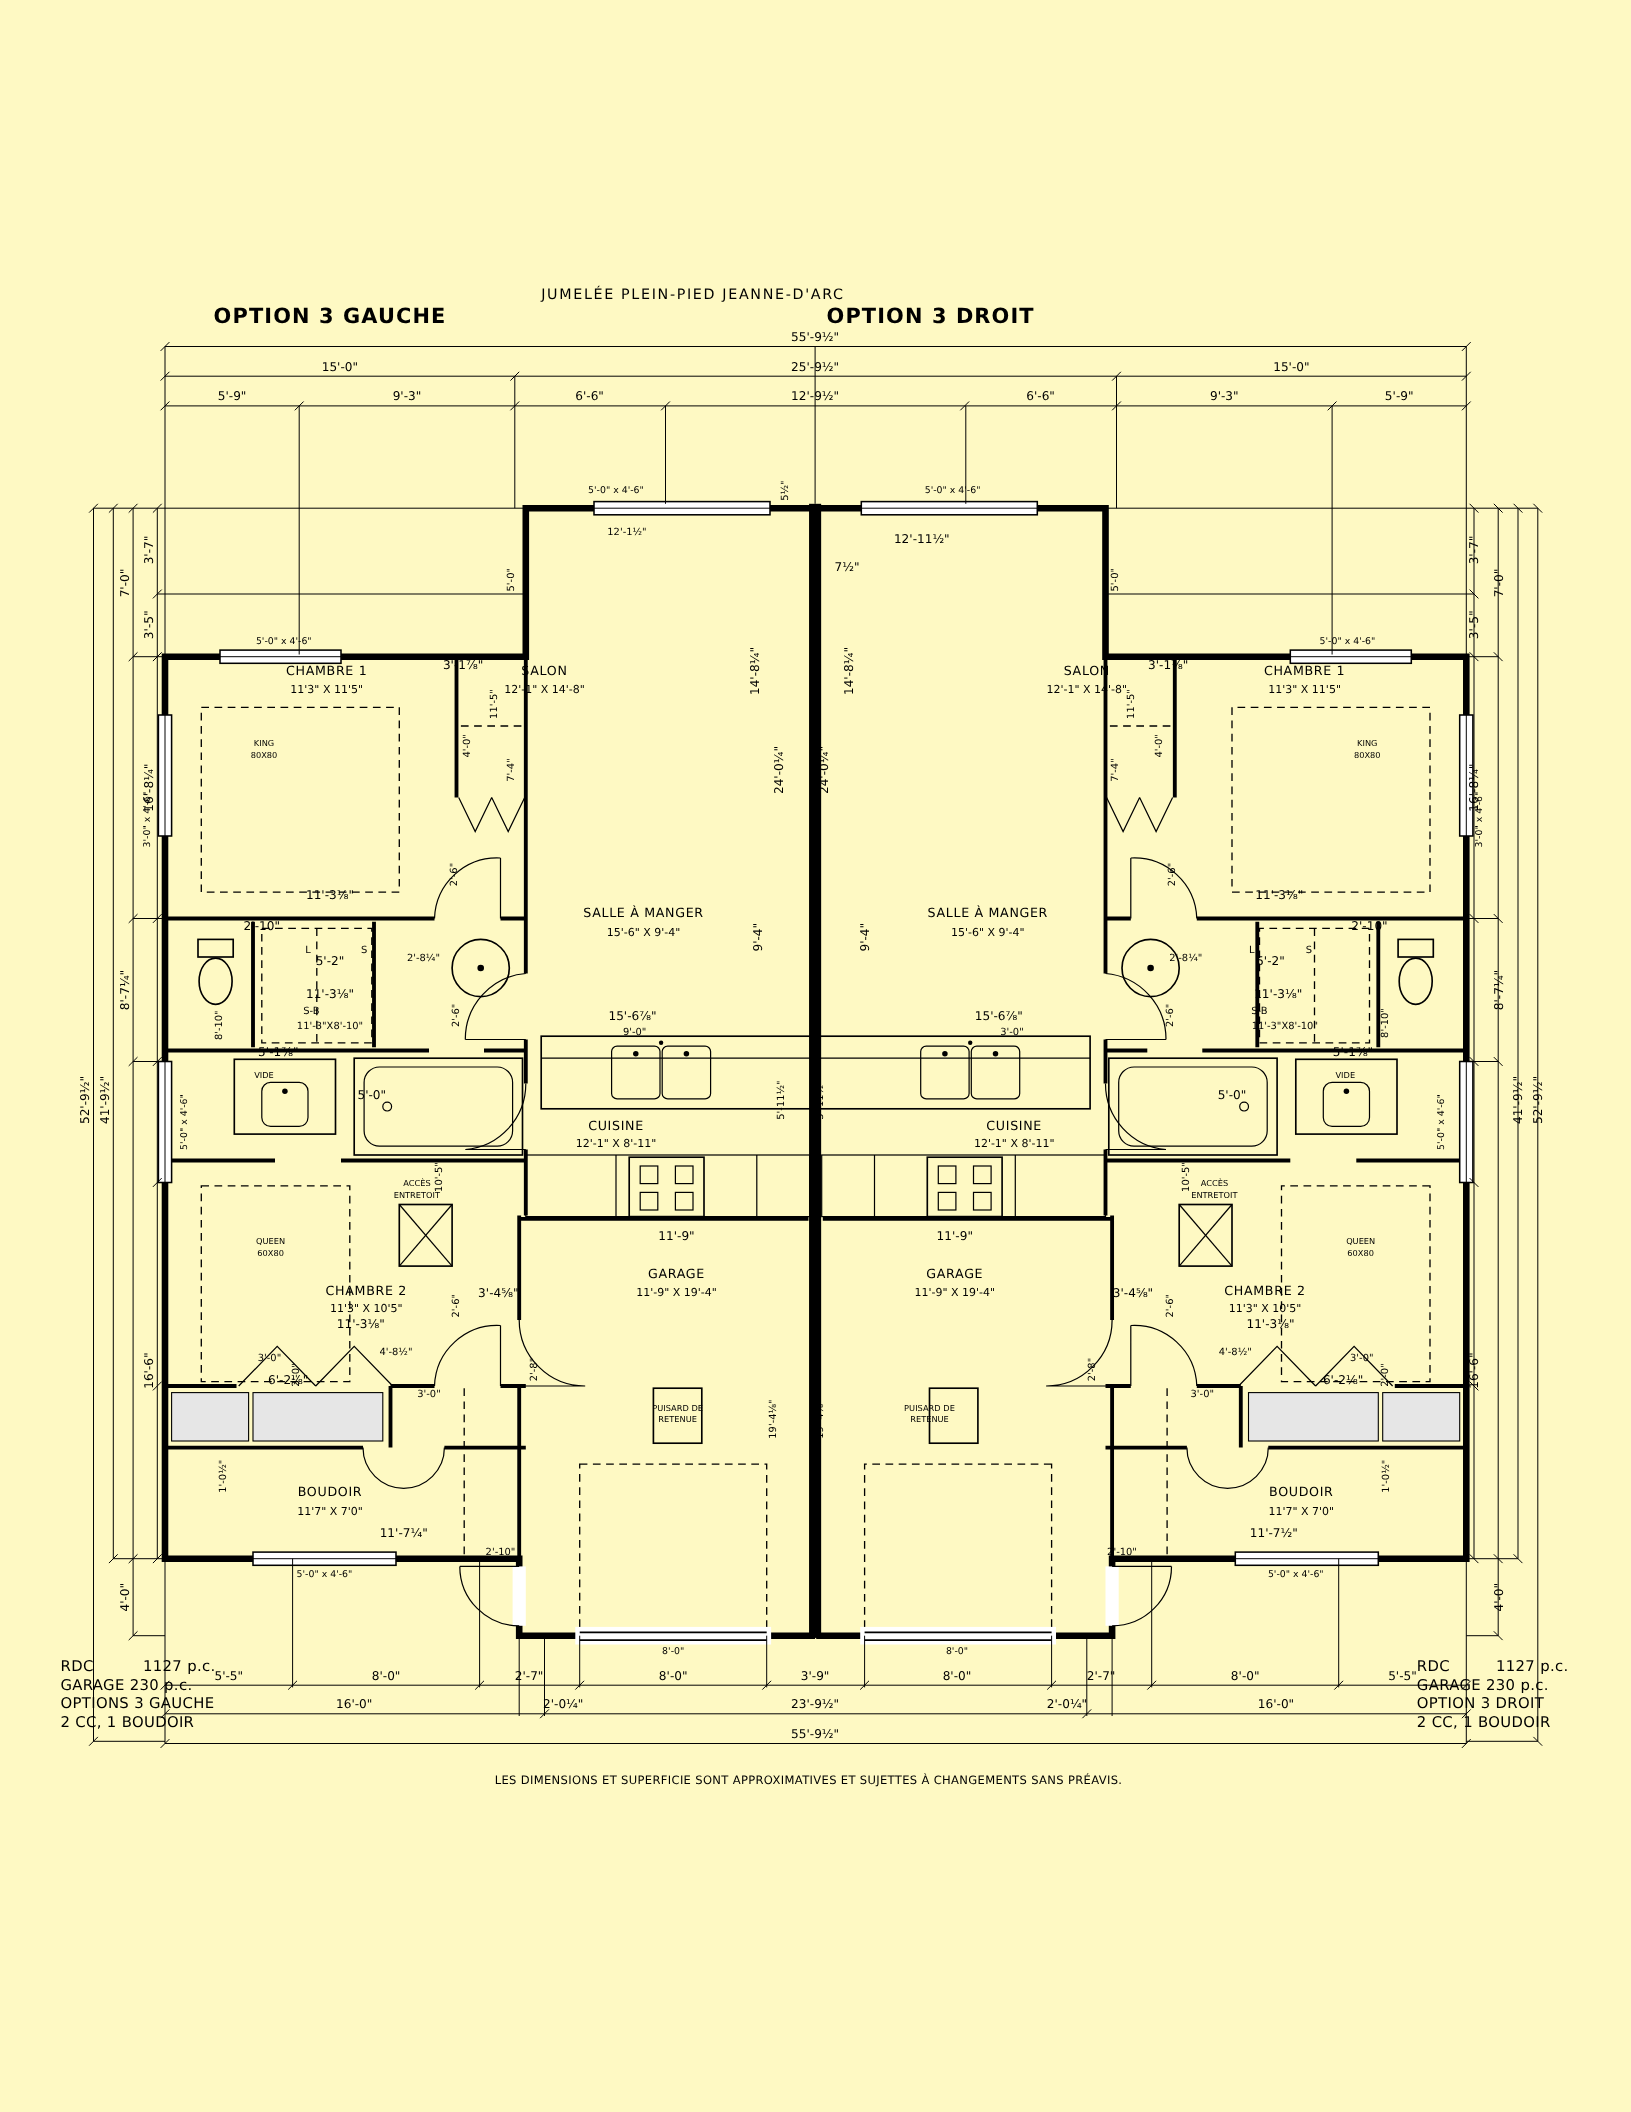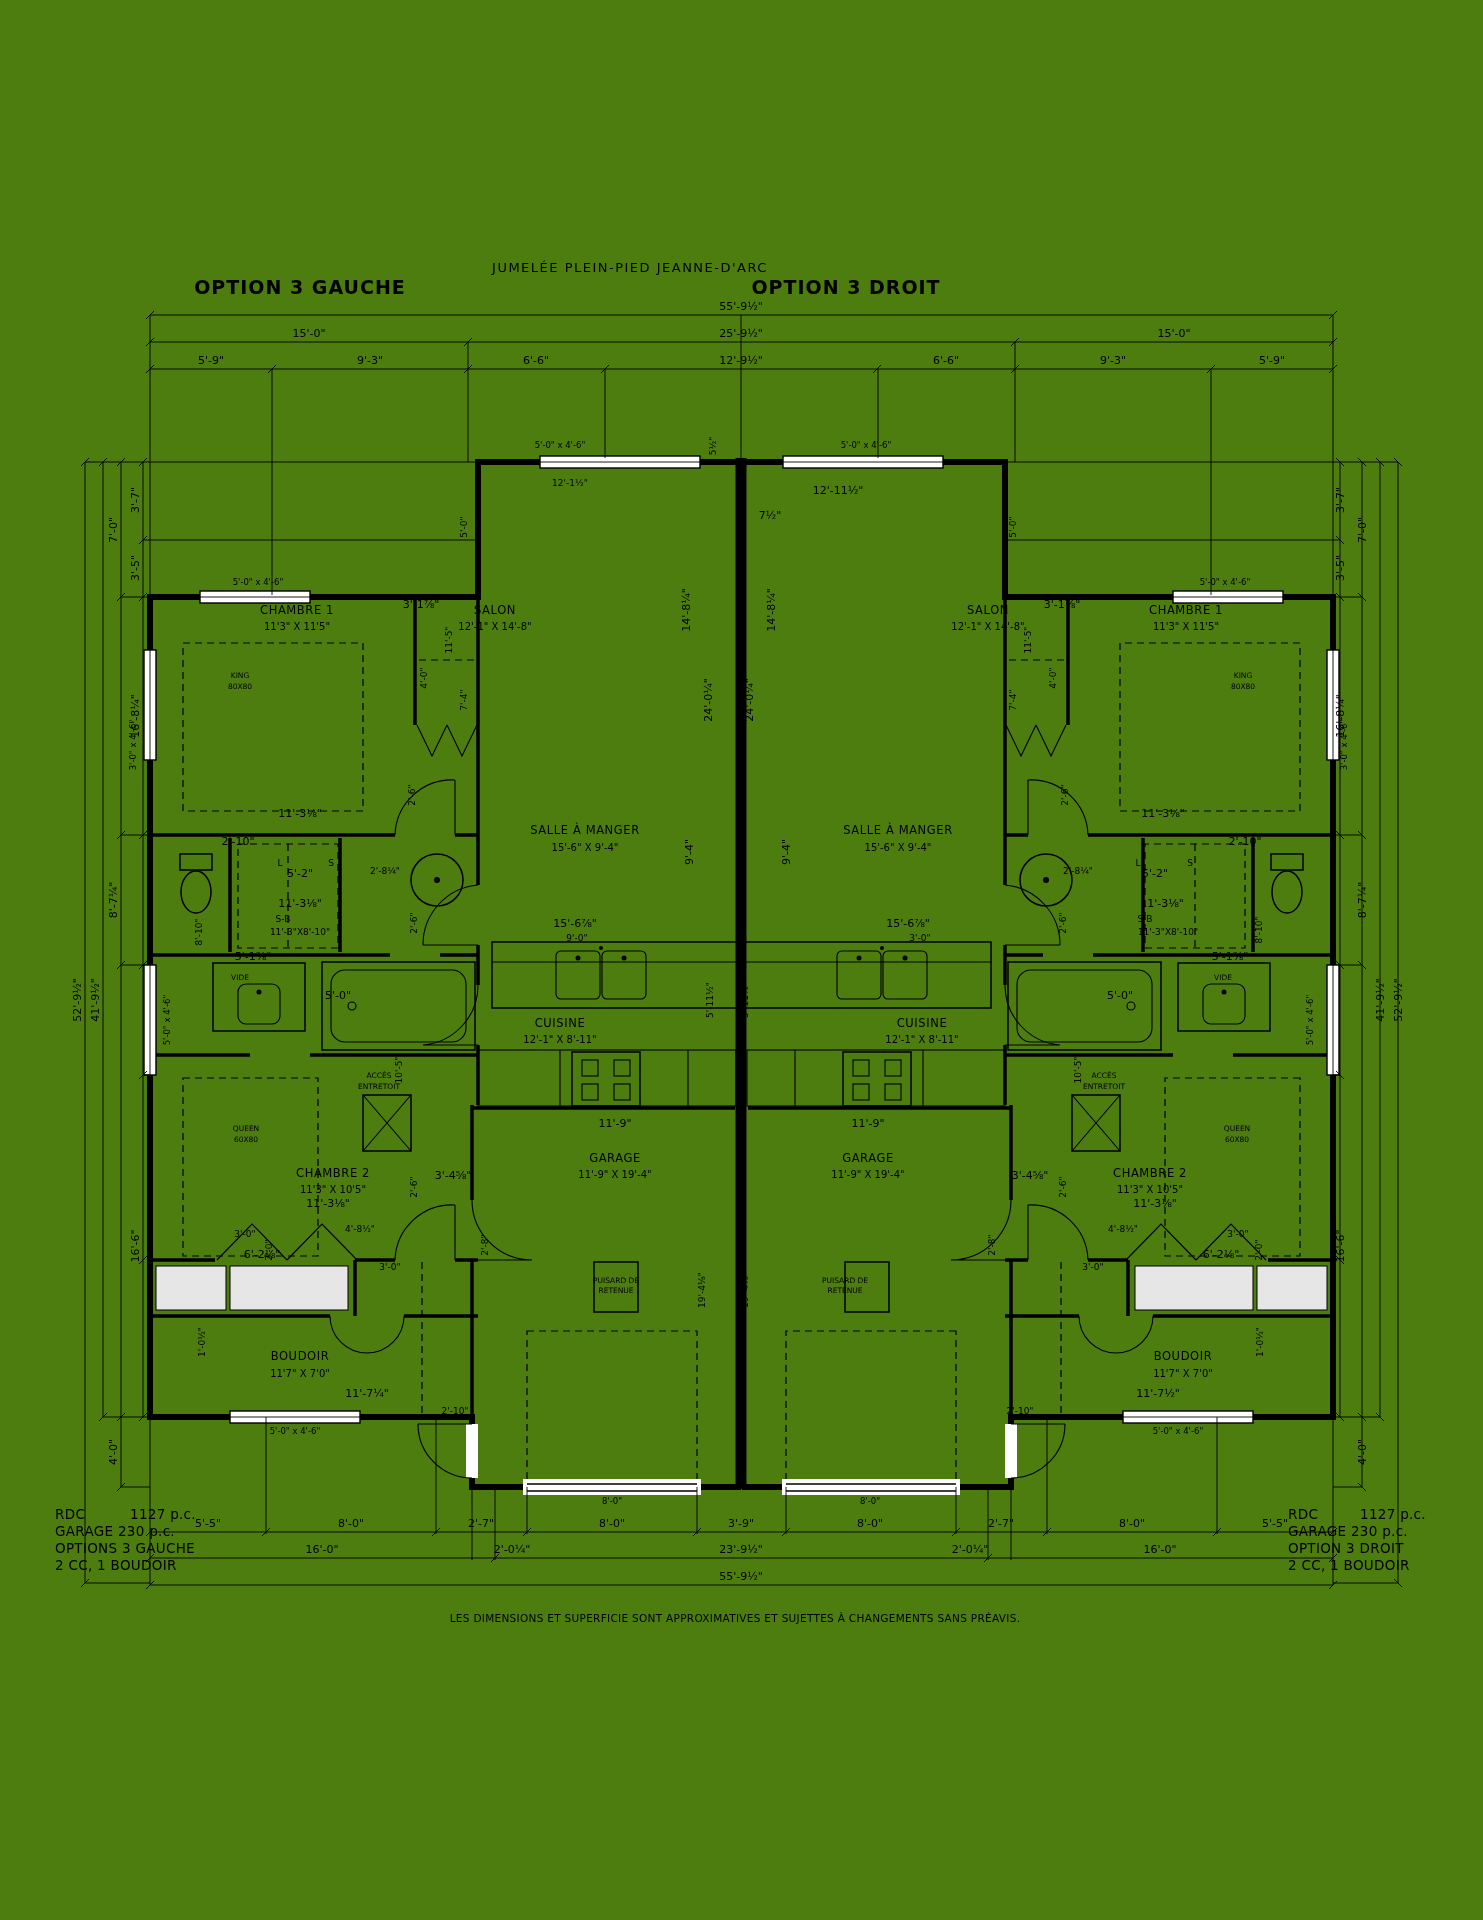--- a/index.html
+++ b/index.html
@@ -1,16 +1,16 @@
 <!DOCTYPE html>
 <html><head>
 <meta charset="utf-8">
 <style>
   html,body{margin:0;padding:0;background:#fff;}
-  .sheet{width:1483px;height:1920px;background:#4d7c0f;position:relative;font-family:"DejaVu Sans",sans-serif;}
+  .sheet{width:1483px;height:1920px;background:#fef9c3;position:relative;font-family:"DejaVu Sans",sans-serif;}
   svg text{font-family:"DejaVu Sans",sans-serif;fill:#000;text-anchor:middle;}
   .tt{font-size:13px;letter-spacing:1.5px;}
   .opt{font-size:19px;font-weight:bold;letter-spacing:1px;}
   .rm{font-size:11.5px;letter-spacing:.6px;}
   .sz{font-size:10px;}
   .dm{font-size:11px;}
   .d9{font-size:9px;}
   .d8{font-size:8.5px;}
   .tn{font-size:7.5px;}
   .inf{font-size:13.5px;text-anchor:start;letter-spacing:.3px;}

